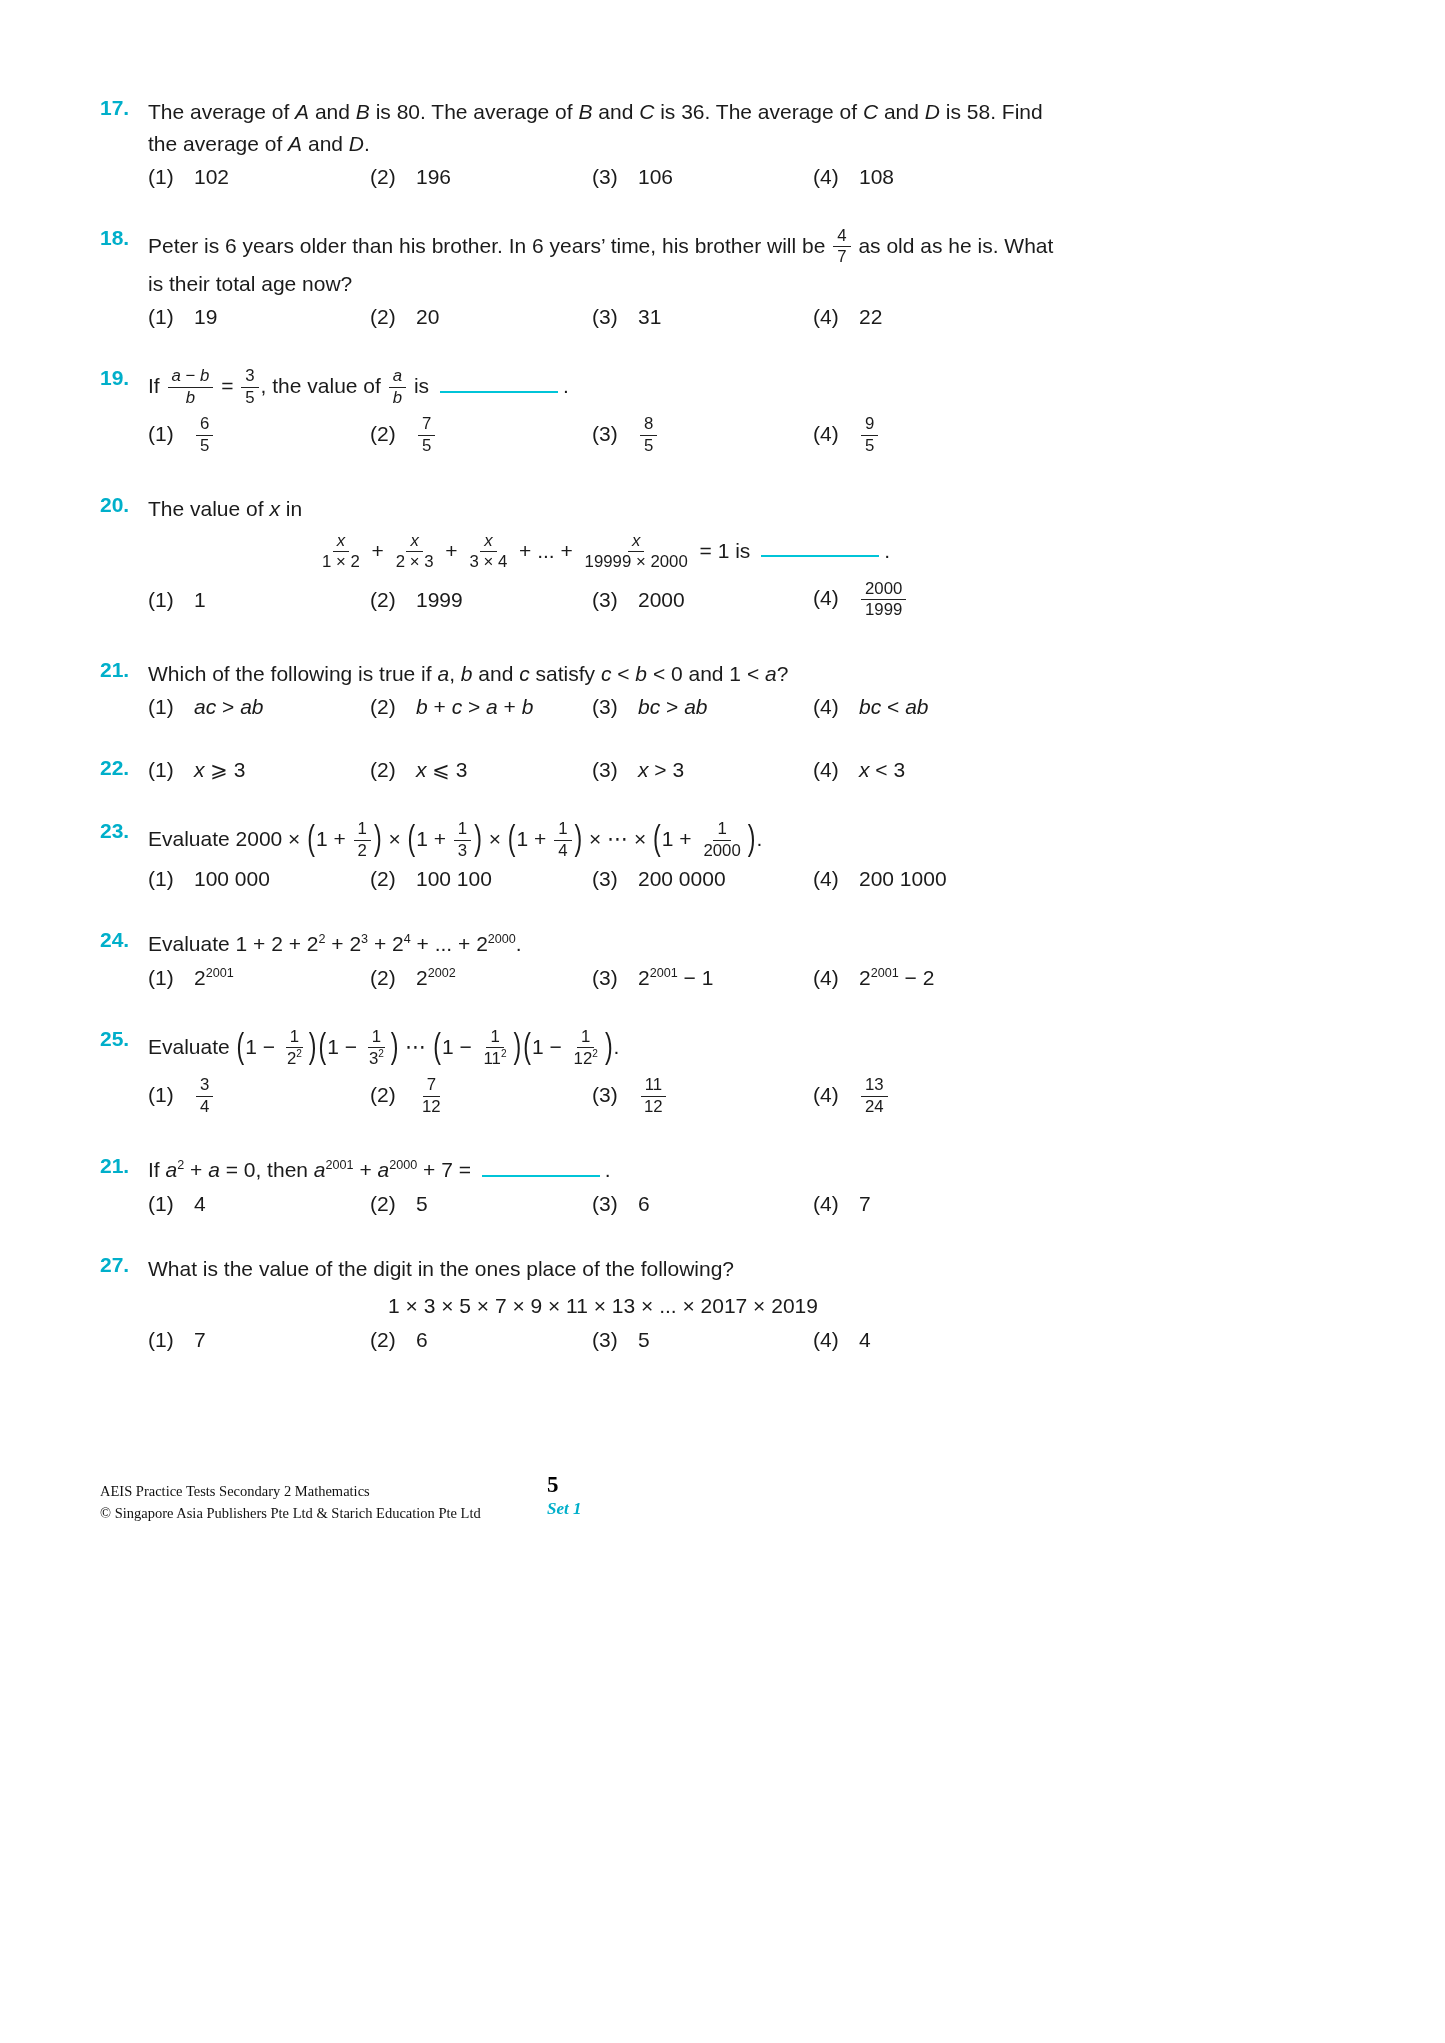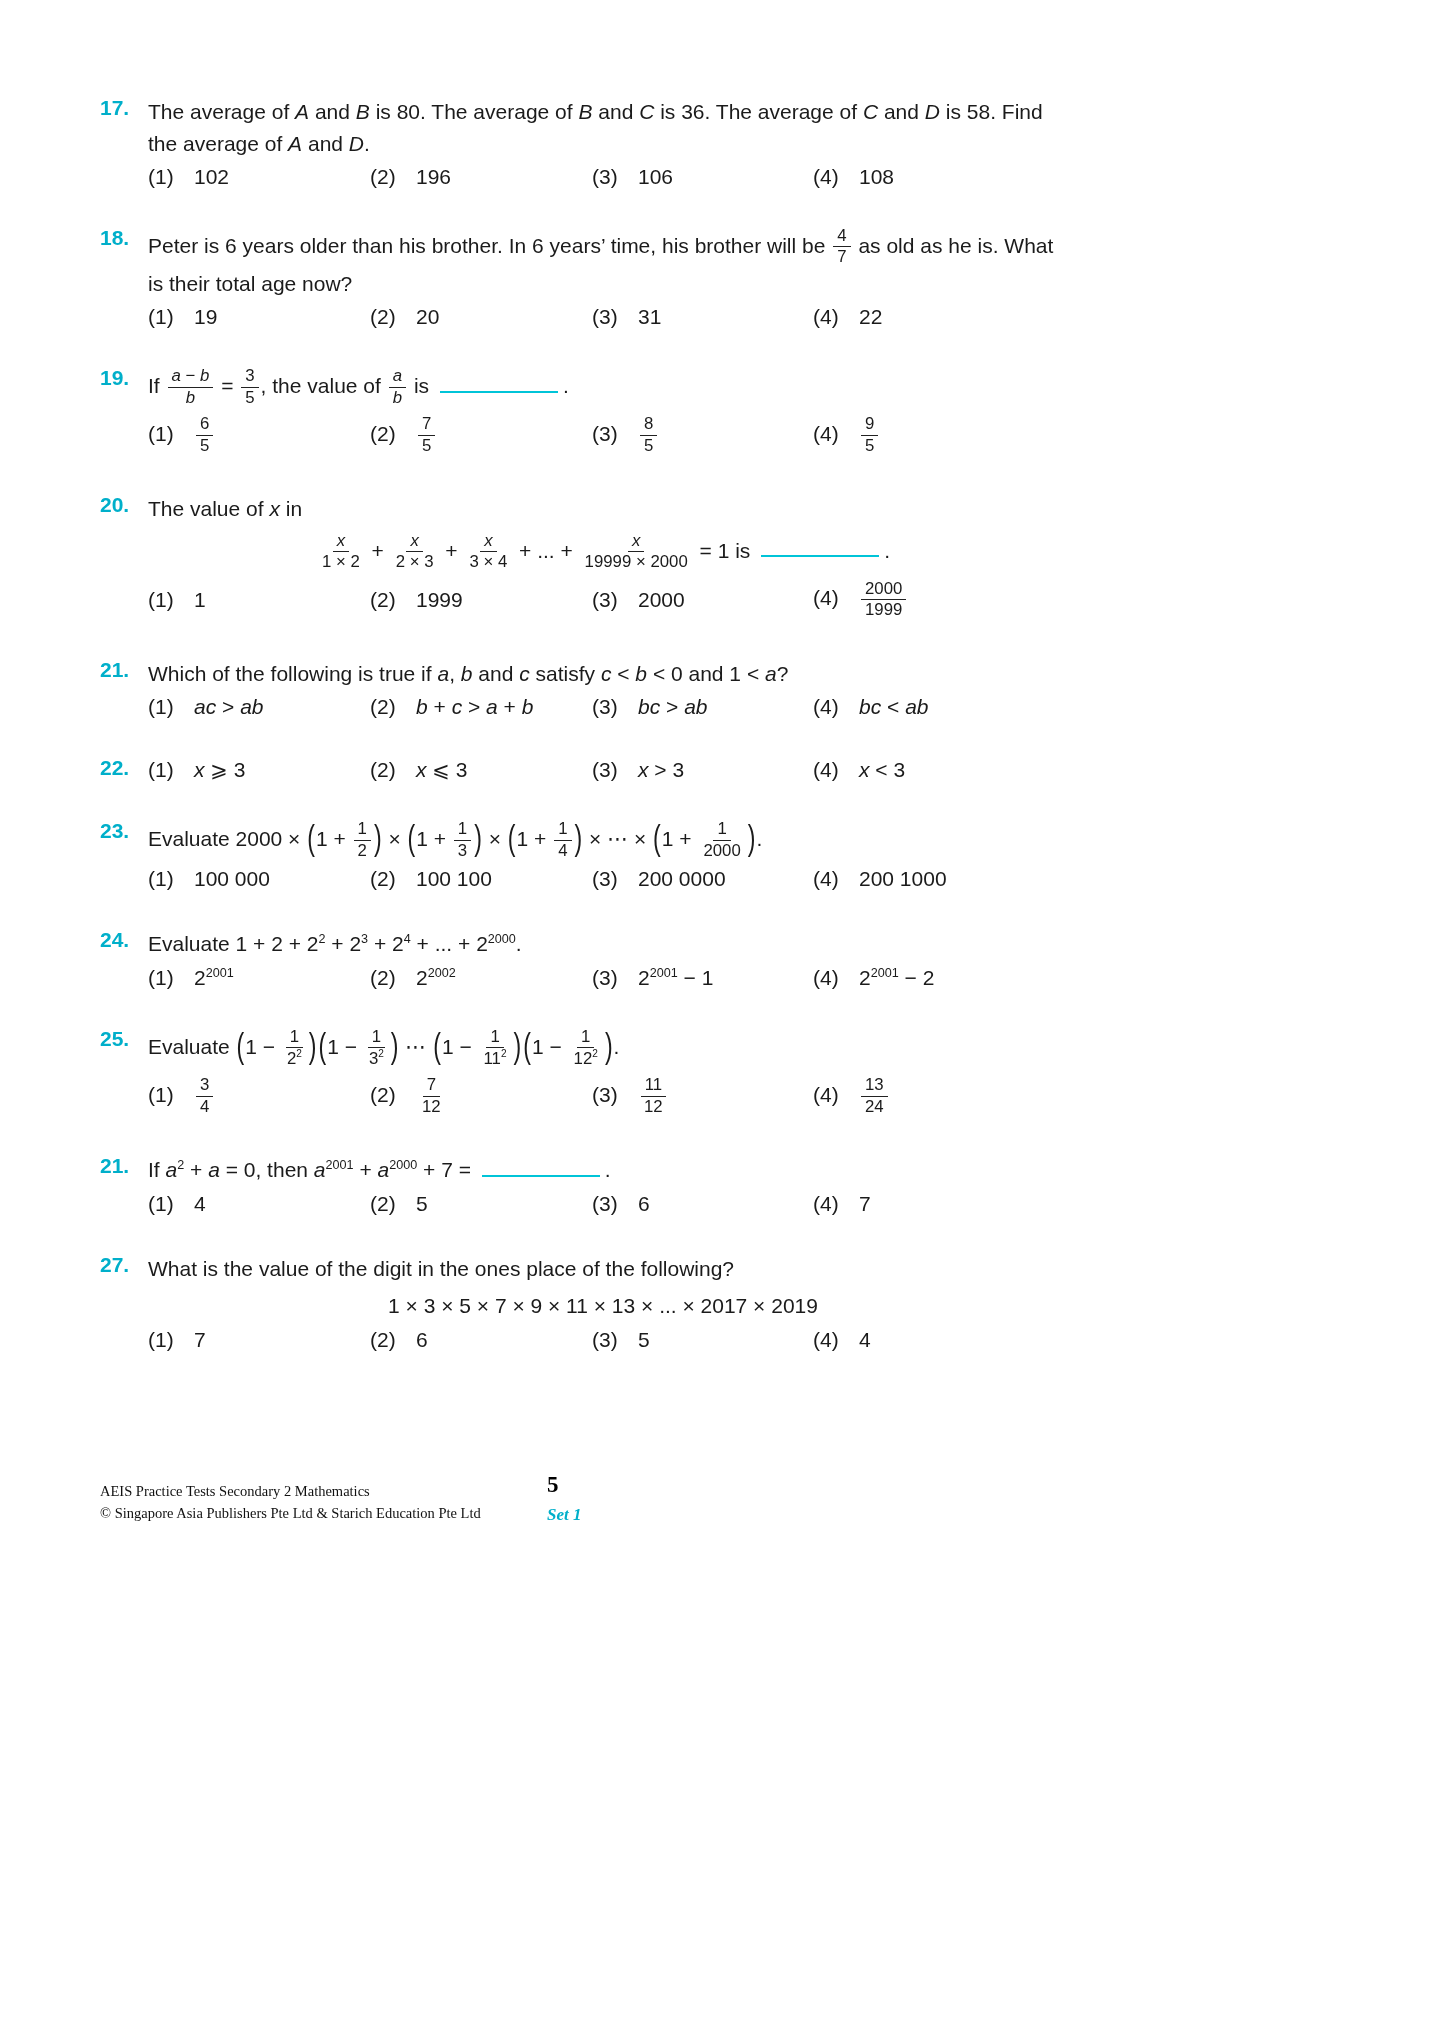--- a/index.html
+++ b/index.html
@@ -31,21 +31,21 @@
   sup { font-size:0.6em; }
   .blank {
     display:inline-block; width:118px; height:0.95em;
     border-bottom:2.2px solid #00c4d8; margin:0 5px;
   }
   .bigp { display:inline-block; transform:scaleY(1.5); font-size:1.1em; margin:0 1px; font-weight:300; }
   .footer { position:absolute; left:100px; top:1480px; width:1245px; font-size:14.5px; color:#111;font-family:Liberation Serif, serif; }
   .footer-left div { line-height:1.55; }
   .footer-center { position:absolute; left:447px; top:-8px; text-align:left; }
   .pageno { font-size:23px; font-weight:bold; color:#000; }
-  .setlabel { font-style:italic; font-weight:bold; color:#00afca; font-size:17px; margin-top:7px; }
+  .setlabel { font-style:italic; font-weight:bold; color:#00afca; font-size:17px; margin-top:1px; }
 </style>
 </head>
 <body>
 
 <div class="page">
   <div class="content">
       <div class="question">
         <span class="qnum">17.</span>
         <div class="qbody">
           <div class="qline">The average of <i>A</i> and <i>B</i> is 80. The average of <i>B</i> and <i>C</i> is 36. The average of <i>C</i> and <i>D</i> is 58. Find the average of <i>A</i> and <i>D</i>.</div>

